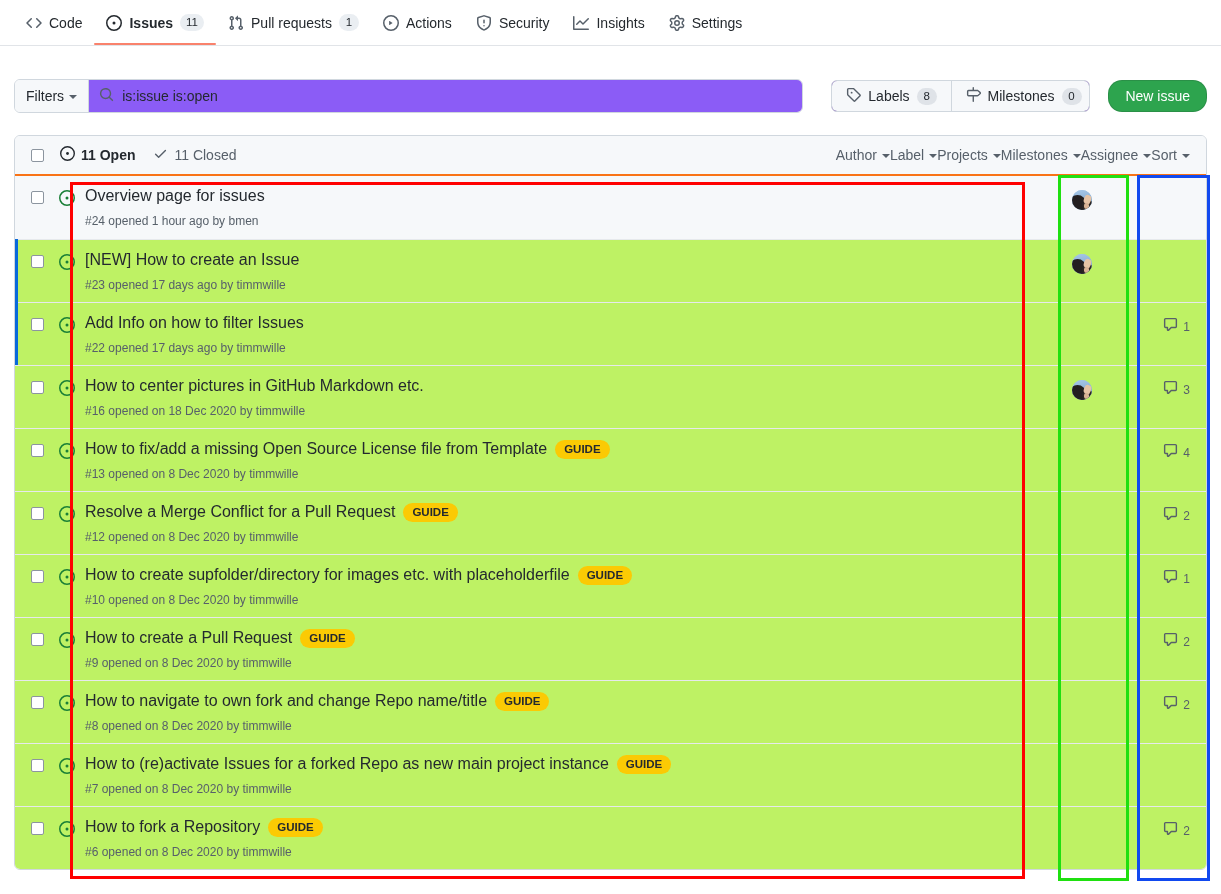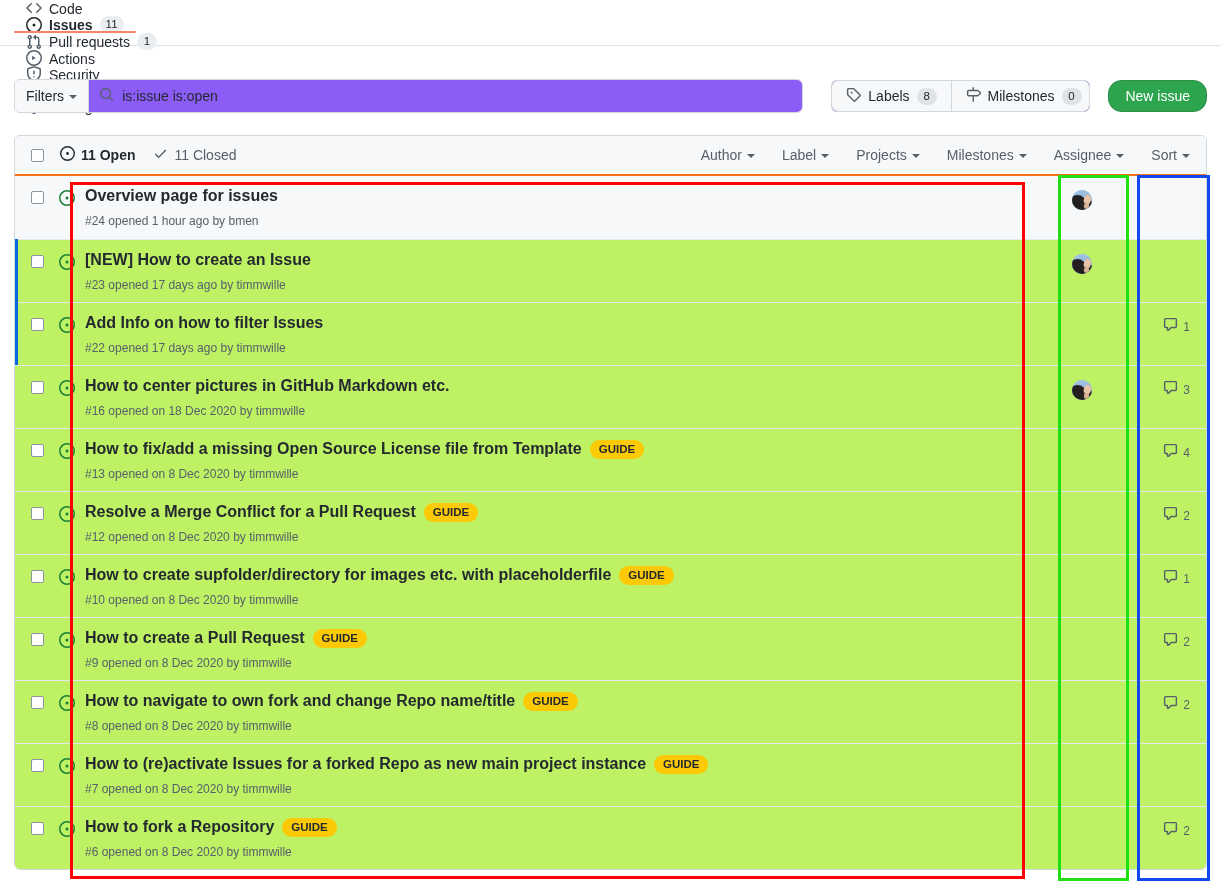--- a/index.html
+++ b/index.html
@@ -18,21 +18,20 @@
   }
 
   
   .repo-nav {
     position: absolute; left: 0; top: 0;
     width: 1221px; height: 46px;
     border-bottom: 1px solid #e1e4e8;
     display: flex; align-items: flex-start;
     padding-left: 14px;
     background: #ffffff;
-    flex-direction: column;
   }
   .nav-item {
     position: relative;
     display: flex; align-items: center;
     gap: 7px;
     height: 45px;
     padding: 0 12px;
     font-size: 14px;
     color: #24292e;
     cursor: pointer;
@@ -164,21 +163,20 @@
     margin-right: 18px;
     cursor: pointer;
   }
   .state-filter.active { font-weight: bold; }
   .state-filter.inactive { color: #57606a; font-weight: normal; }
   .hdr-spacer { flex: 1; }
   .hdr-dd {
     display: flex; align-items: center; gap: 5px;
     font-size: 14px;
     color: #57606a;
-    margin-left: 27px;
     cursor: pointer;
     white-space: nowrap;
   }
 
   .issue-row {
     position: relative;
     display: flex;
     align-items: flex-start;
     min-height: 63px;
     padding: 9px 16px 8px 16px;
@@ -195,21 +193,21 @@
   }
   .row-check { margin-right: 15px; padding-top: 6px; display: flex; }
   .row-state { margin-right: 10px; padding-top: 5px; display: flex; }
   .row-main { flex: 1; min-width: 0; padding-top: 1px; }
   .issue-title-line {
     display: flex; align-items: center; flex-wrap: wrap; gap: 8px;
     line-height: 20px;
   }
   .issue-title {
     font-size: 16px;
-    font-weight: bold;
+    font-weight: normal;
     color: #24292f;
     cursor: pointer;
   }
   .label-chip {
     display: inline-block;
     padding: 1px 9px 2px;
     border-radius: 999px;
     font-size: 11.5px;
     font-weight: bold;
     line-height: 16px;

